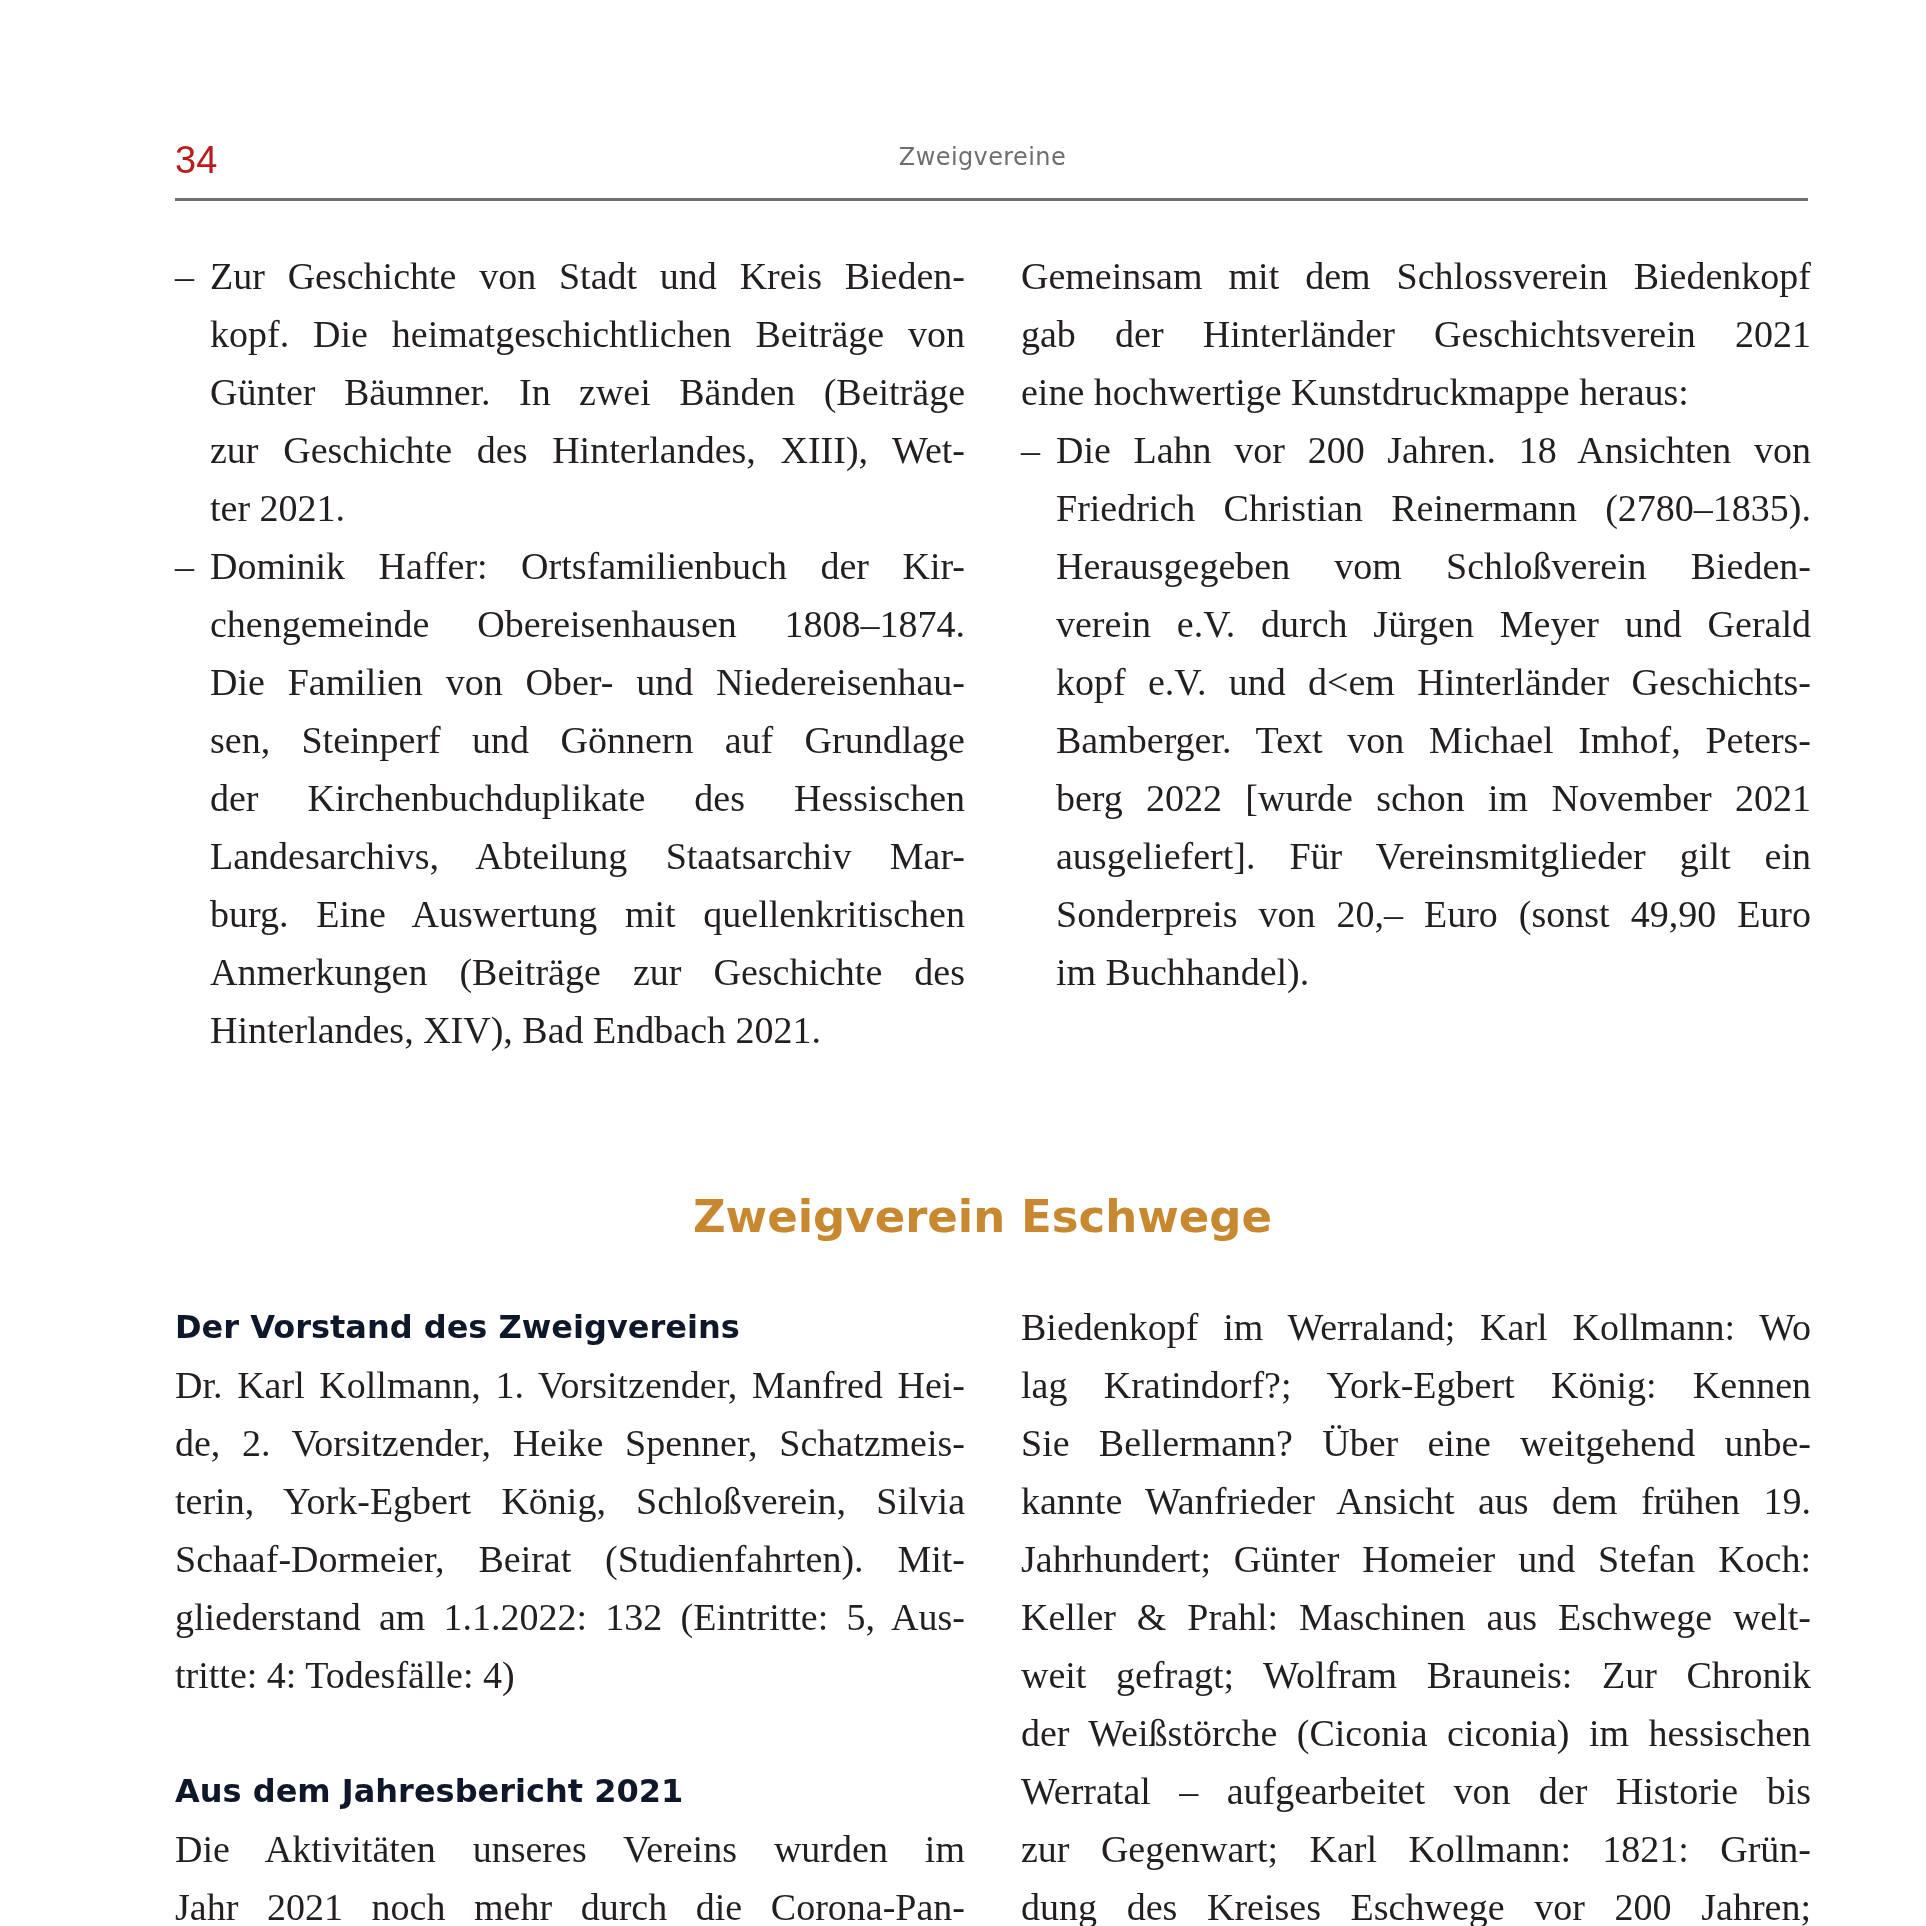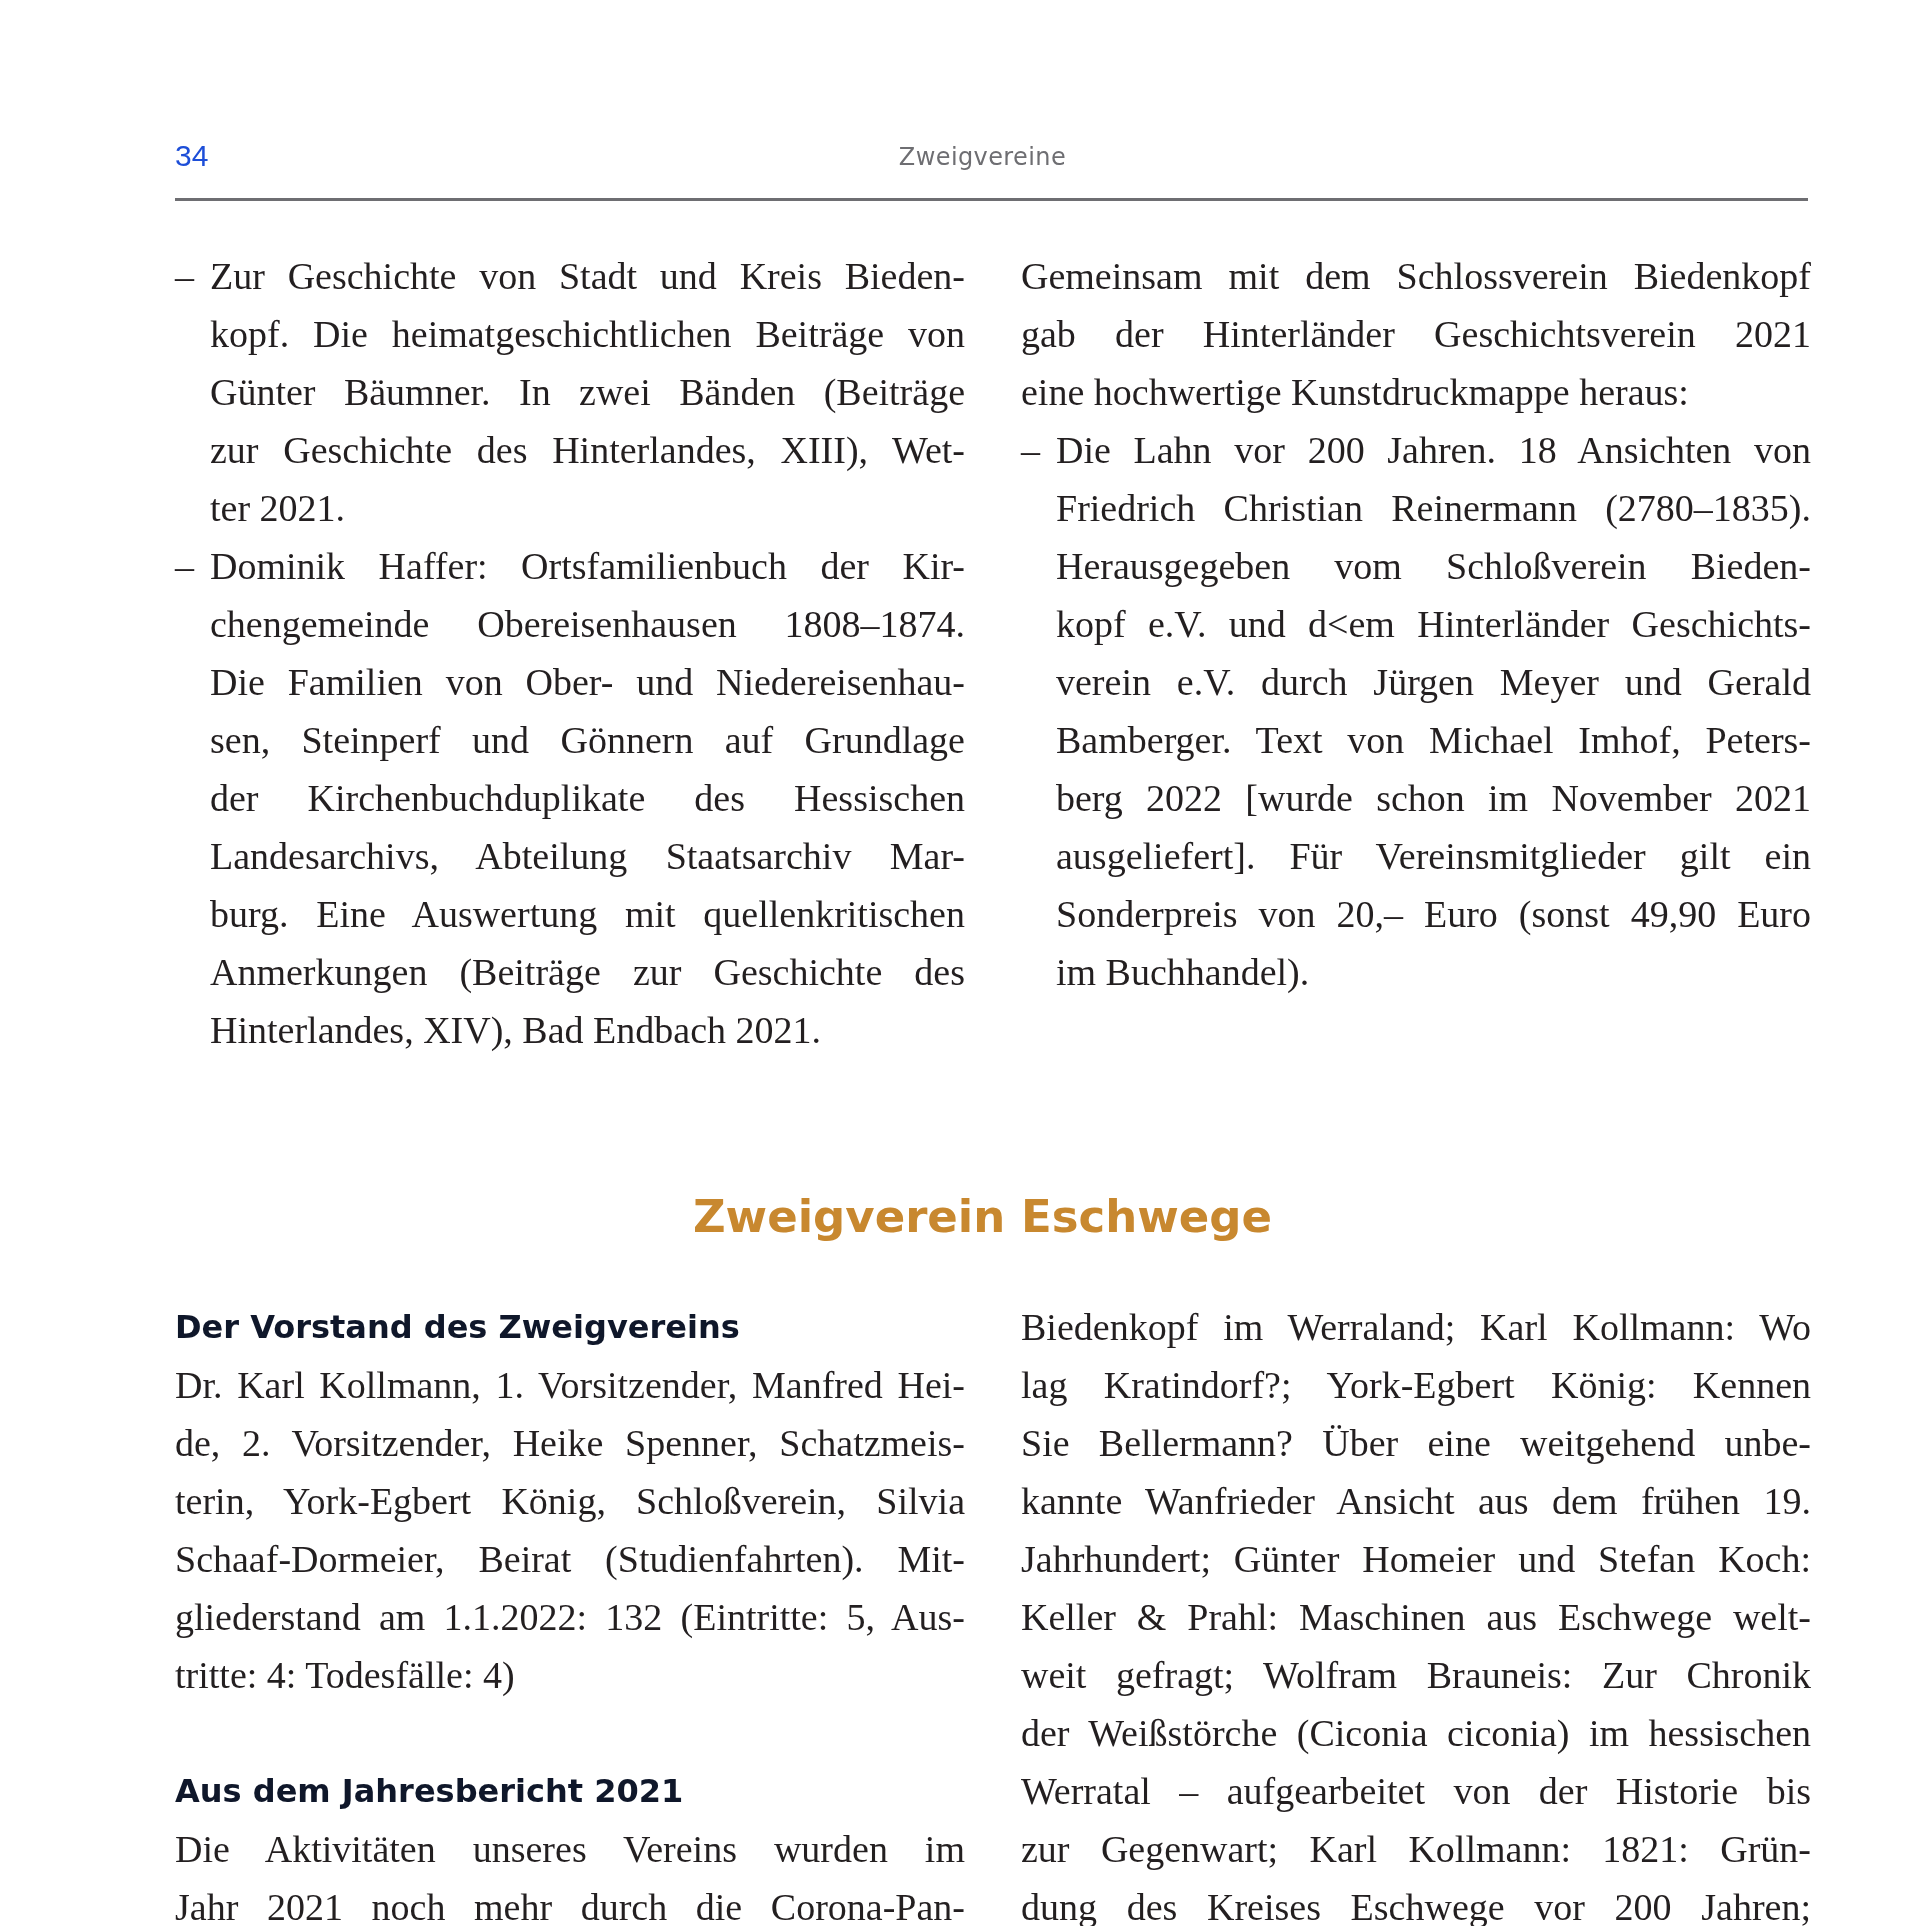--- a/index.html
+++ b/index.html
@@ -1,20 +1,20 @@
 <!DOCTYPE html>
 <html style="font-size:6.2px"><head>
 <meta charset="utf-8">
 <style>
   html, body { margin: 0; padding: 0; background: #ffffff; }
   body { width: 1965px; height: 2774px; position: relative; overflow: hidden; }
   .page { position: absolute; left: 0; top: 0; width: 1965px; height: 2774px; background: #fff; }
   .header-num {
     position: absolute; left: 175px; top: 139px;
-    font-family: "Liberation Sans", sans-serif; font-size: 30px; color: #1d4ed8;
+    font-family: "Liberation Sans", sans-serif; font-size: 38px; color: #b91c1c;
   }
   .header-title {
     position: absolute; left: 0; width: 1965px; top: 143px; text-align: center;
     font-family: "DejaVu Sans", sans-serif; font-size: 24px; color: #6e6e72;
     letter-spacing: 0.4px;
   }
   .header-rule {
     position: absolute; left: 175px; width: 1633px; top: 198px; height: 3.1px;
     background: #6e6e72;
   }
@@ -80,22 +80,22 @@
     <div>
       <span class="jl">Gemeinsam mit dem Schlossverein Biedenkopf</span>
       <span class="jl">gab der Hinterländer Geschichtsverein 2021</span>
       <span class="jl last">eine hochwertige Kunstdruckmappe heraus:</span>
     </div>
     <div class="list-item">
       <span class="dash">–</span>
       <span class="line">Die Lahn vor 200 Jahren. 18 Ansichten von</span>
       <span class="line">Friedrich Christian Reinermann (2780–1835).</span>
       <span class="line">Herausgegeben vom Schloßverein Bieden-</span>
+      <span class="line">verein e.V. durch Jürgen Meyer und Gerald</span>
       <span class="line">kopf e.V. und d&lt;em Hinterländer Geschichts-</span>
-      <span class="line">verein e.V. durch Jürgen Meyer und Gerald</span>
       <span class="line">Bamberger. Text von Michael Imhof, Peters-</span>
       <span class="line">berg 2022 [wurde schon im November 2021</span>
       <span class="line">ausgeliefert]. Für Vereinsmitglieder gilt ein</span>
       <span class="line">Sonderpreis von 20,– Euro (sonst 49,90 Euro</span>
       <span class="line last">im Buchhandel).</span>
     </div>
   </div>
 
   <div class="section-title">Zweigverein Eschwege</div>
 

